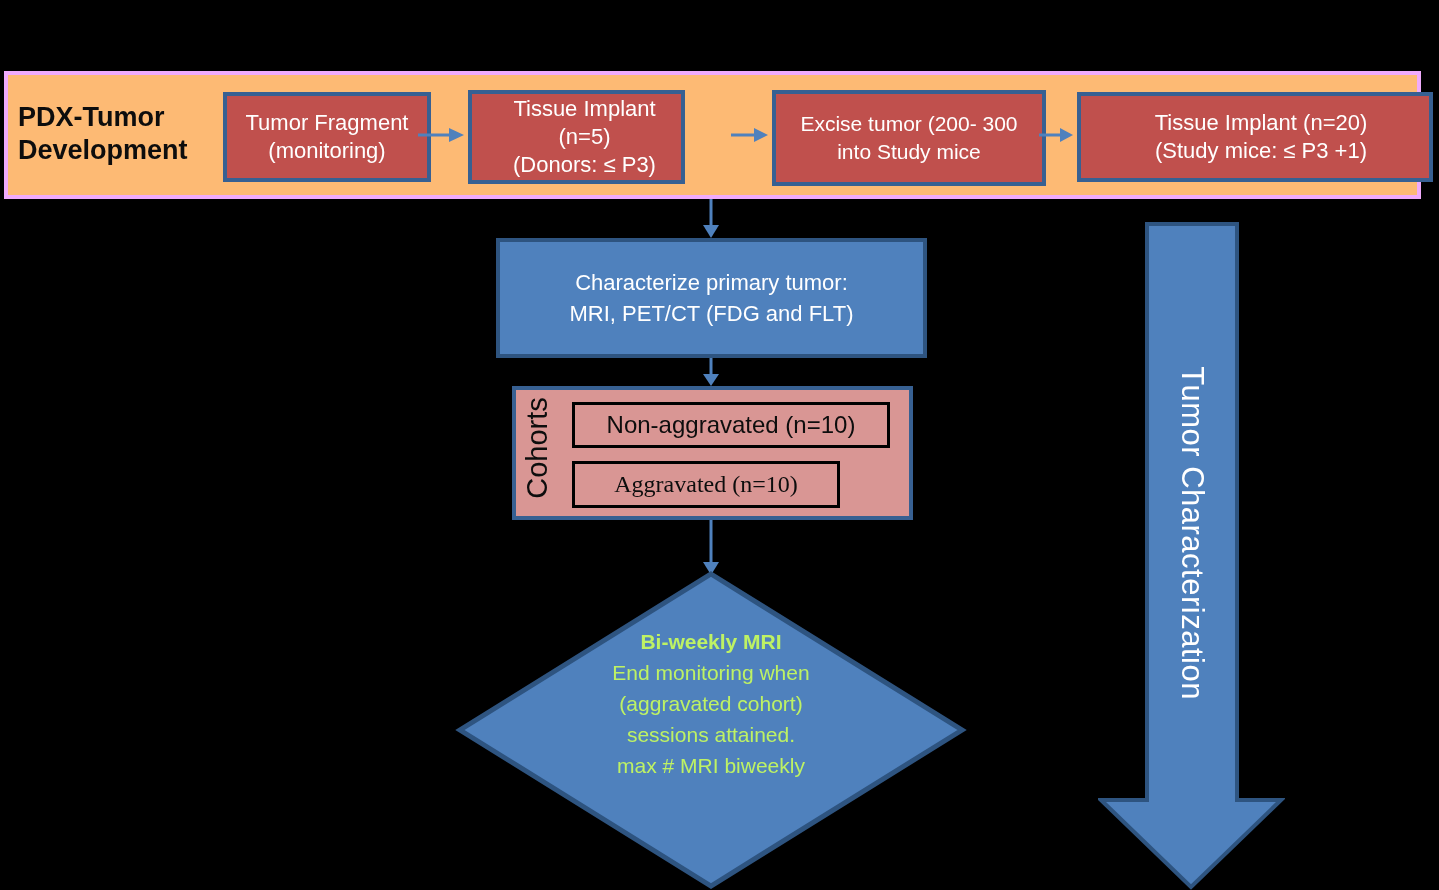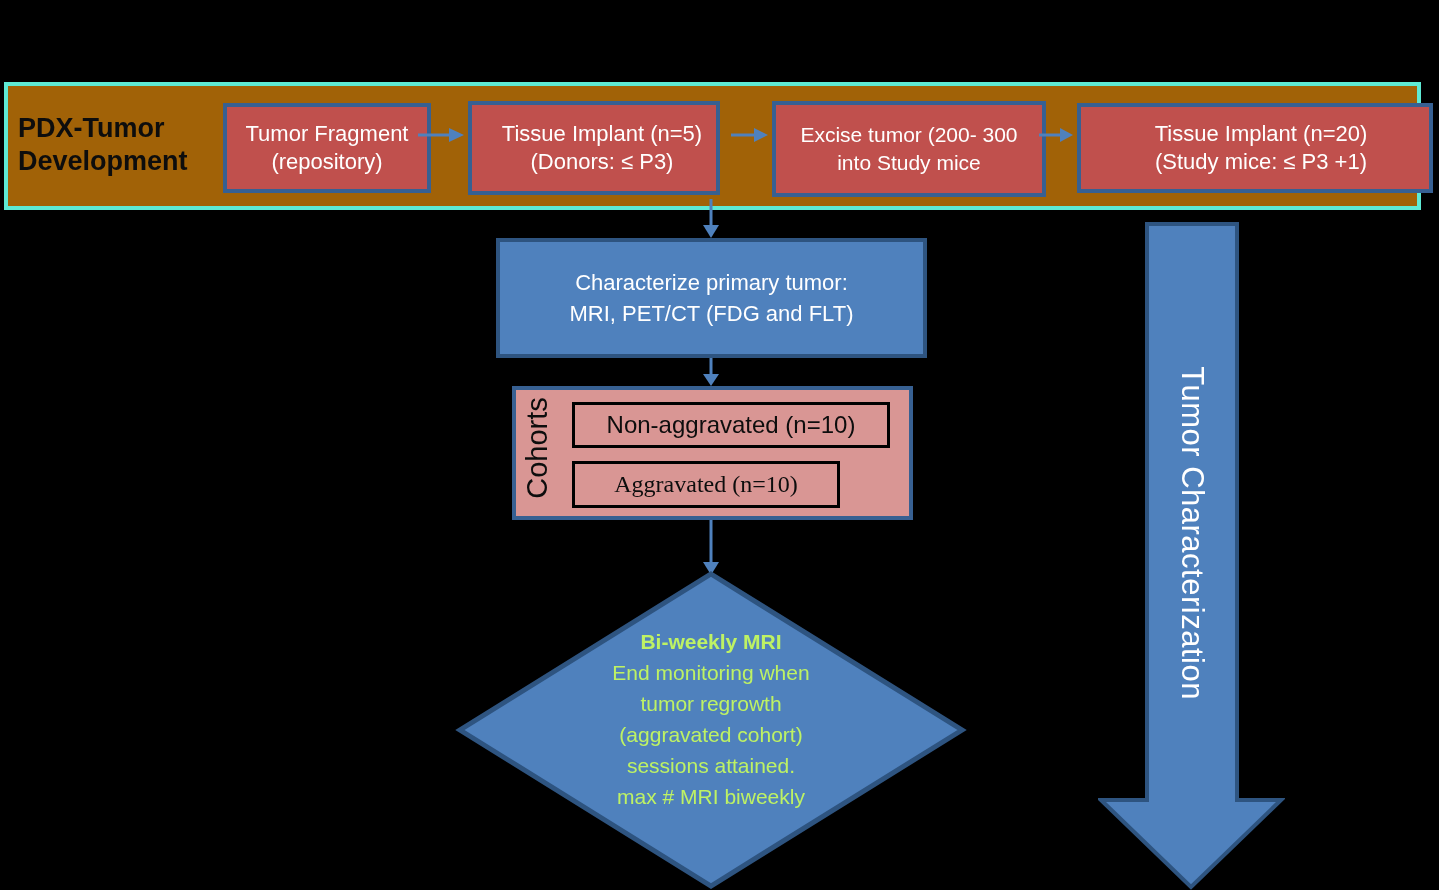--- a/index.html
+++ b/index.html
@@ -3,33 +3,33 @@
 <meta charset="utf-8">
 <style>
   html,body{margin:0;padding:0;background:#000;}
   #canvas{
     position:relative;width:1439px;height:890px;background:#000;overflow:hidden;
     font-family:"Liberation Sans","DejaVu Sans",sans-serif;
   }
   
   .banner{
     position:absolute;left:4px;top:71px;width:1409px;height:120px;
-    background:#a16207;border:4px solid #5eead4;box-sizing:content-box;margin-top:11px;
+    background:#fdba74;border:4px solid #f0abfc;box-sizing:content-box;
   }
   .banner-title{
     position:absolute;left:10px;top:26px;width:200px;
     color:#0d0d0d;font-size:27px;font-weight:bold;line-height:33px;
   }
   .rbox{
     position:absolute;background:#C0504D;border:4px solid #376092;
     color:#fff;display:flex;flex-direction:column;justify-content:center;align-items:center;
     text-align:center;font-size:22px;line-height:28px;box-sizing:border-box;
   }
   .rbox1{left:215px;top:17px;width:208px;height:90px;}
-  .rbox2{left:460px;top:15px;width:252px;height:94px;padding-left:16px;}
+  .rbox2{left:460px;top:15px;width:217px;height:94px;padding-left:16px;}
   .rbox3{left:764px;top:15px;width:274px;height:96px;font-size:21px;}
   .rbox4{left:1069px;top:17px;width:356px;height:90px;padding-left:12px;}
   
   .conn{position:absolute;}
   .harrow1{left:418px;top:126px;}
   .harrow2{left:731px;top:126px;}
   .harrow3{left:1039px;top:126px;}
   .varrow1{left:701px;top:199px;}
   .varrow2{left:701px;top:357px;}
   .varrow3{left:701px;top:519px;}
@@ -76,21 +76,21 @@
 <div id="canvas">
 
   <div class="banner">
     <div class="banner-title">
       <div>PDX-Tumor</div>
       <div>Development</div>
     </div>
 
     <div class="rbox rbox1">
       <span>Tumor Fragment</span>
-      <span>(repository)</span>
+      <span>(monitoring)</span>
     </div>
 
     <div class="rbox rbox2">
       <span>Tissue Implant (n=5)</span>
       <span>(Donors: ≤ P3)</span>
     </div>
 
     <div class="rbox rbox3">
       <span>Excise tumor (200- 300</span>
       <span>into Study mice</span>
@@ -141,21 +141,20 @@
   <div class="cohort-item cohort2">
     <span>Aggravated (n=10)</span>
   </div>
 
   <svg class="diamond-svg" width="518" height="326">
     <polygon points="259,10 510,166 259,322 8,166" fill="#4F81BD" stroke="#2E5480" stroke-width="5" stroke-linejoin="miter"></polygon>
   </svg>
   <div class="diamond-text">
     <div class="bold-line">Bi-weekly MRI</div>
     <div>End monitoring when</div>
-    <div>tumor regrowth</div>
     <div>(aggravated cohort)</div>
     <div>sessions attained.</div>
     <div>max # MRI biweekly</div>
   </div>
 
   <svg class="bigarrow-svg" width="187" height="670">
     <polygon points="49,4 139,4 139,580 183,580 93,667 3,580 49,580" fill="#4F81BD" stroke="#2E5480" stroke-width="4" stroke-linejoin="miter"></polygon>
   </svg>
   <div class="side-arrow-label">Tumor Characterization</div>
 

